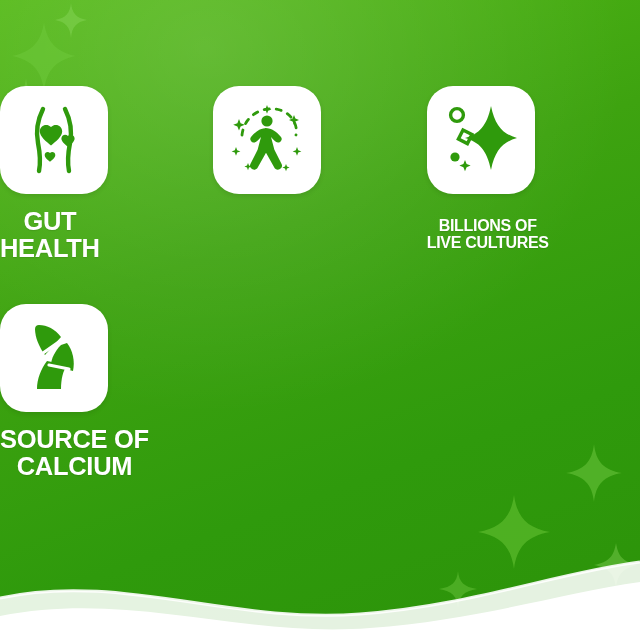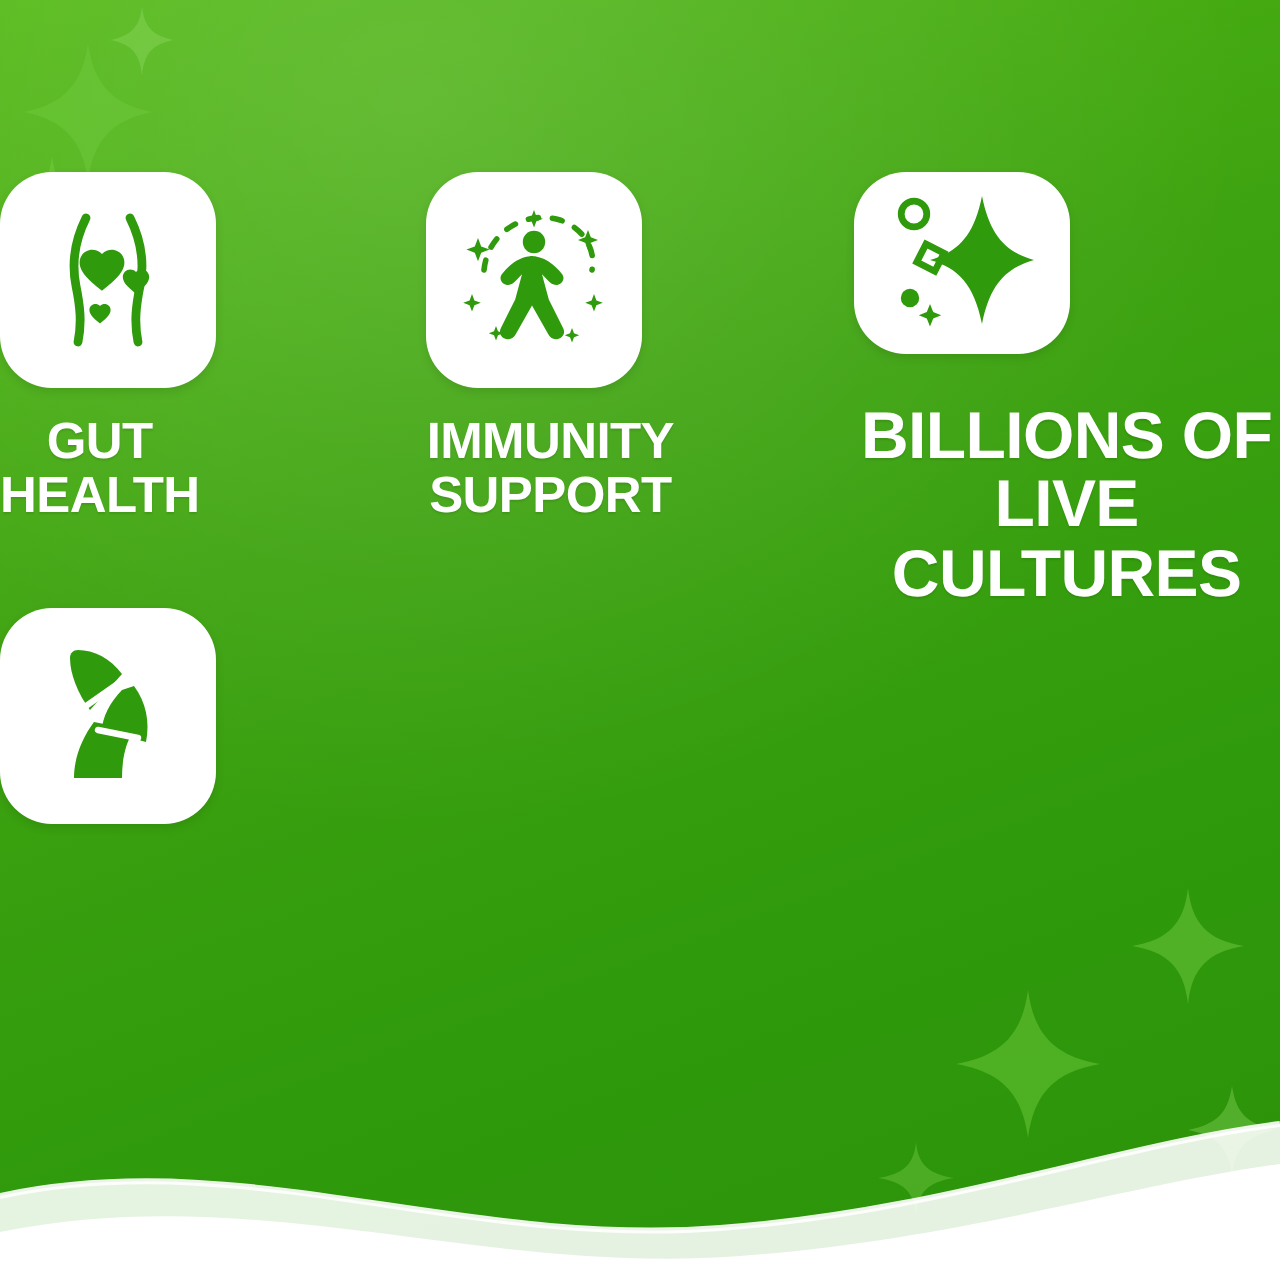--- a/index.html
+++ b/index.html
@@ -79,21 +79,21 @@
     color: #ffffff;
     text-align: center;
     font-weight: bold;
     font-size: 25.5px;
     line-height: 1.04;
     letter-spacing: -0.3px;
     text-transform: uppercase;
     white-space: pre-line;
     text-shadow: 0 1px 1px rgba(0,0,0,0.10);
   }
-  .label.wide { font-size: 33px; margin-top: 24px; }
+  .label.wide { font-size: 16px; margin-top: 24px; }
 </style>
 </head>
 <body>
 
 <div id="poster">
 
   <div class="glow"></div>
 
   <div class="sparkle" style="left:6px; top:20px;">
     <svg width="84" height="92" viewBox="0 0 84 92">
@@ -168,22 +168,20 @@
               <path d="M66 14 l1.4 3.6 3.6 1.4 -3.6 1.4 -1.4 3.6 -1.4-3.6 -3.6-1.4 3.6-1.4 z"></path>
               <path d="M39 4 l1.2 3.2 3.2 1.2 -3.2 1.2 -1.2 3.2 -1.2-3.2 -3.2-1.2 3.2-1.2 z"></path>
               <path d="M8 46 l1.2 3.2 3.2 1.2 -3.2 1.2 -1.2 3.2 -1.2-3.2 -3.2-1.2 3.2-1.2 z"></path>
               <path d="M69 46 l1.2 3.2 3.2 1.2 -3.2 1.2 -1.2 3.2 -1.2-3.2 -3.2-1.2 3.2-1.2 z"></path>
               <path d="M20 62 l1 2.6 2.6 1 -2.6 1 -1 2.6 -1-2.6 -2.6-1 2.6-1 z"></path>
               <path d="M58 63 l1 2.6 2.6 1 -2.6 1 -1 2.6 -1-2.6 -2.6-1 2.6-1 z"></path>
             </g>
           </svg>
         </span>
       </div>
-      <div class="label">IMMUNITY
-SUPPORT</div>
     </div>
 
     <div class="cell">
       <div class="tile">
         <span>
           <svg width="76" height="76" viewBox="0 0 76 76">
             <g fill="#2f9a0c">
               <path d="M48 4 C52 24 60 32 74 36 C60 40 52 48 48 68 C44 48 36 40 22 36 C36 32 44 24 48 4 Z"></path>
               <circle cx="14" cy="13" r="6.4" fill="none" stroke="#2f9a0c" stroke-width="3.4"></circle>
               <circle cx="12" cy="55" r="4.6"></circle>
@@ -207,20 +205,22 @@
               <path d="M30 40 C24 48 20 58 20 68 L44 68 C44 58 46 50 50 44 Z"></path>
               <path d="M12 30 C18 28 24 32 26 38 L18 44 C12 42 8 36 12 30 Z" fill="#ffffff"></path>
             </g>
             <g fill="none" stroke="#ffffff" stroke-width="3.2" stroke-linecap="round">
               <path d="M26 32 L46 18"></path>
               <path d="M32 44 L52 48"></path>
             </g>
           </svg>
         </span>
       </div>
+      <div class="label">SOURCE OF
+CALCIUM</div>
     </div>
 
 
 
   </div>
 
   <svg class="wave" viewBox="0 0 640 120" preserveAspectRatio="none">
     <path d="M0 78 C120 52 230 104 360 94 C470 86 560 52 640 42 L640 120 L0 120 Z" fill="#ffffff" opacity="0.88"></path>
     <path d="M0 96 C130 70 240 118 370 108 C480 100 565 72 640 62 L640 120 L0 120 Z" fill="#ffffff"></path>
     <path d="M0 78 C120 52 230 104 360 94 C470 86 560 52 640 42" fill="none" stroke="#ffffff" stroke-width="3" opacity="0.9"></path>

